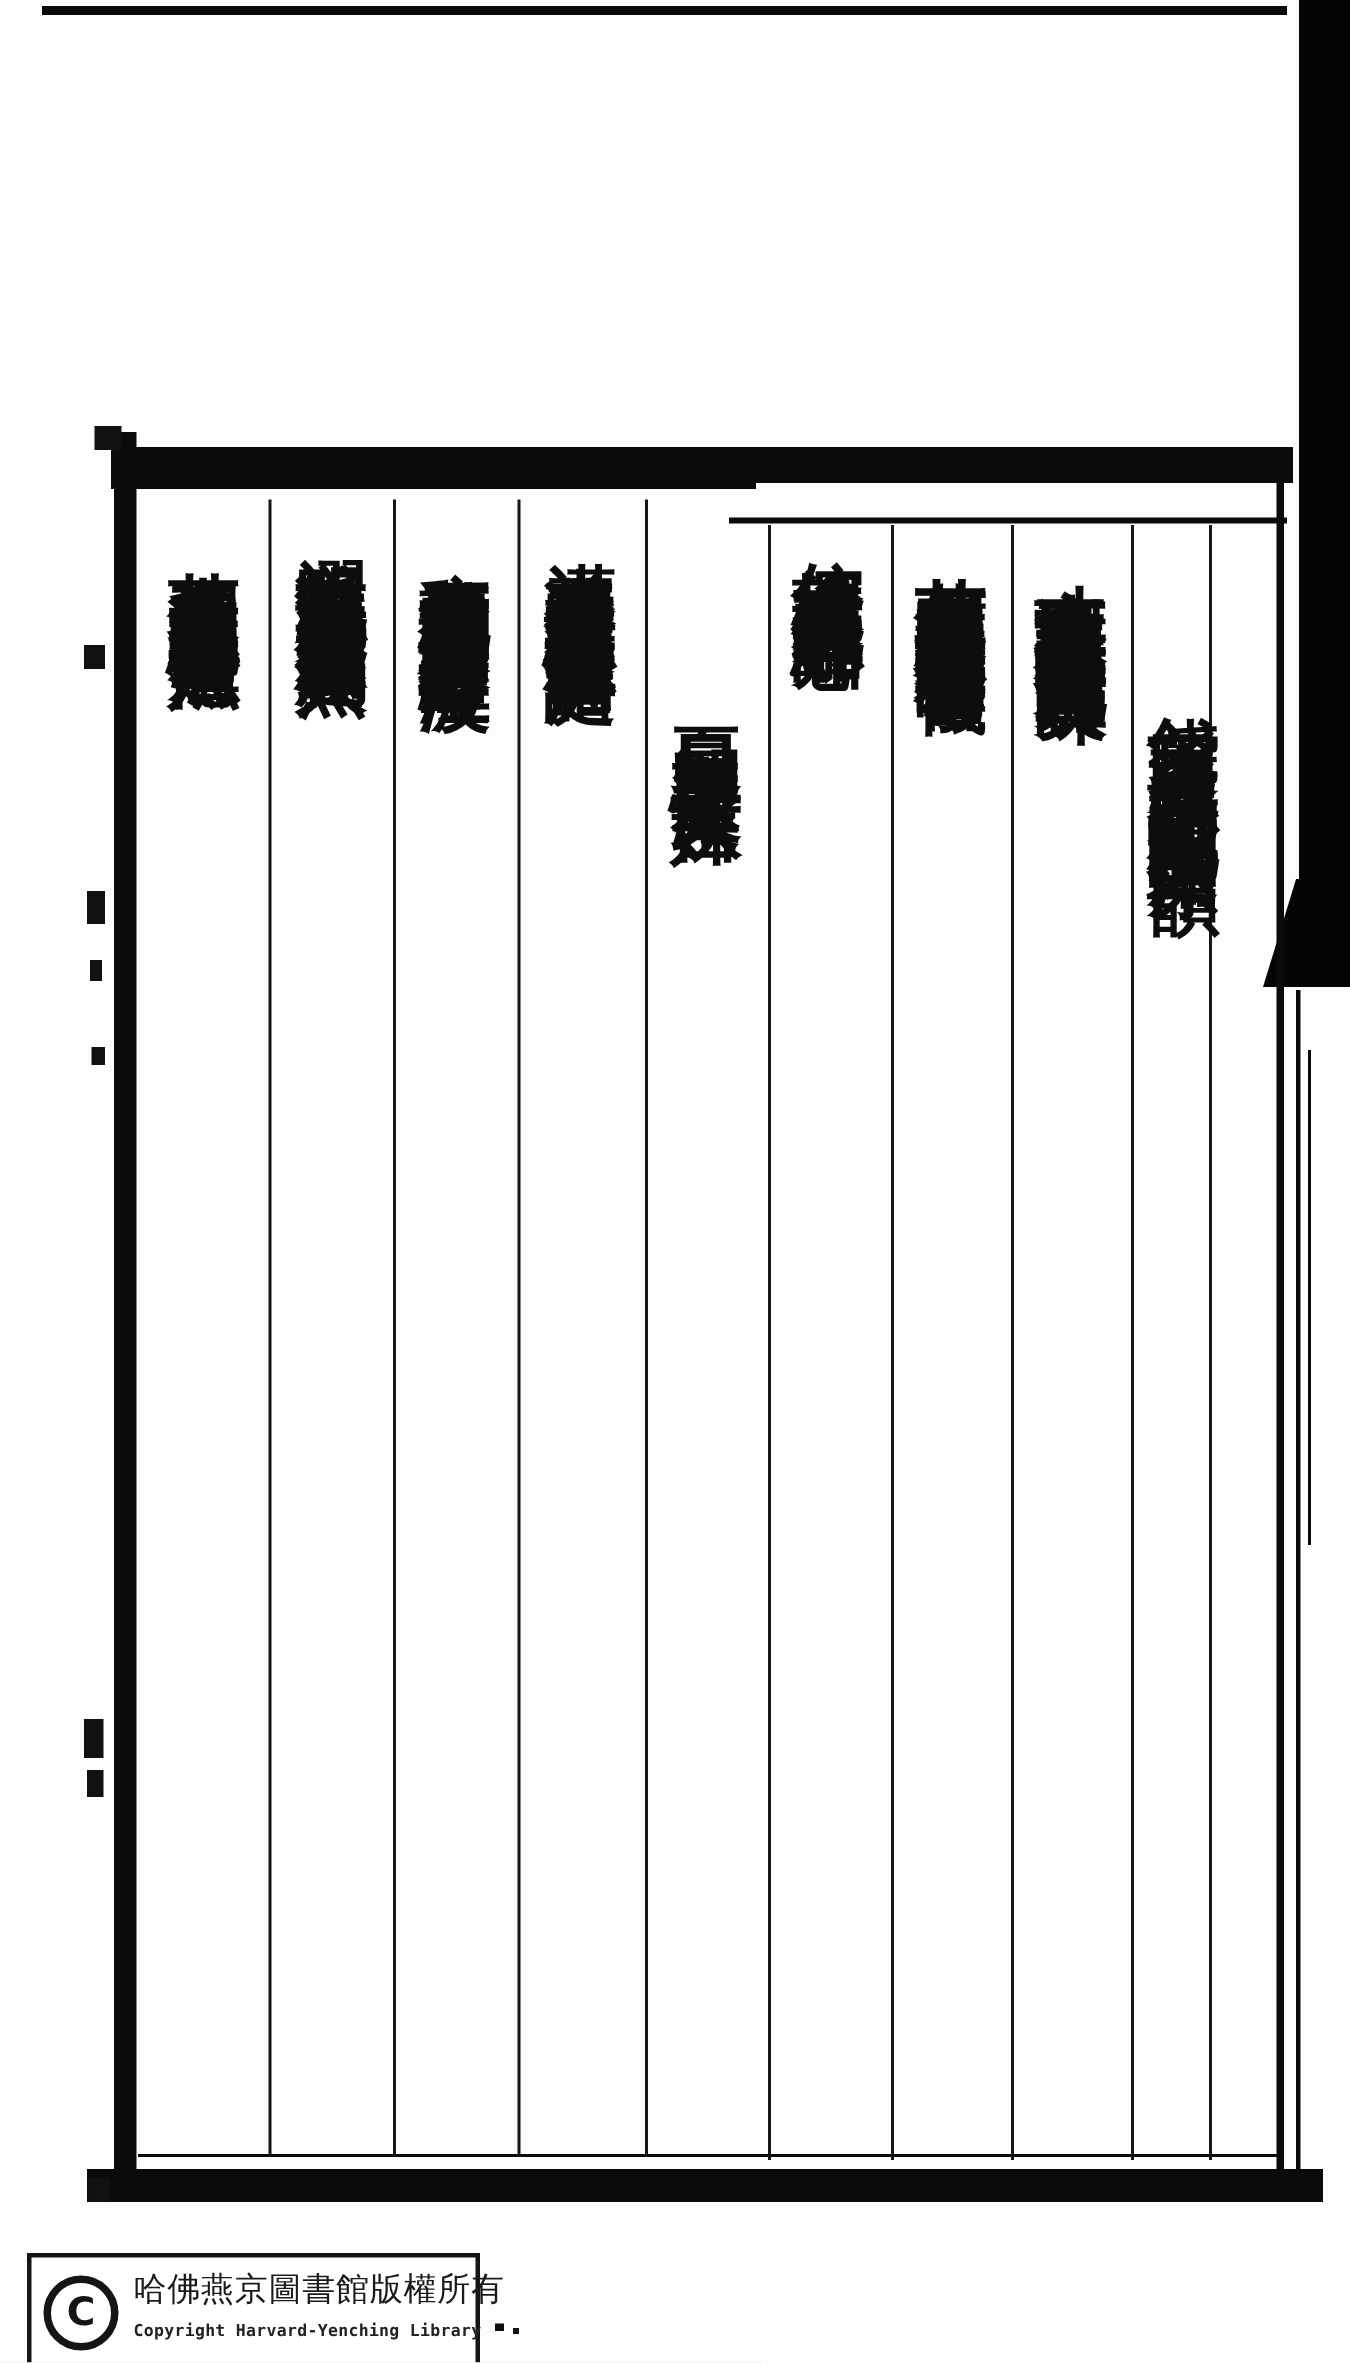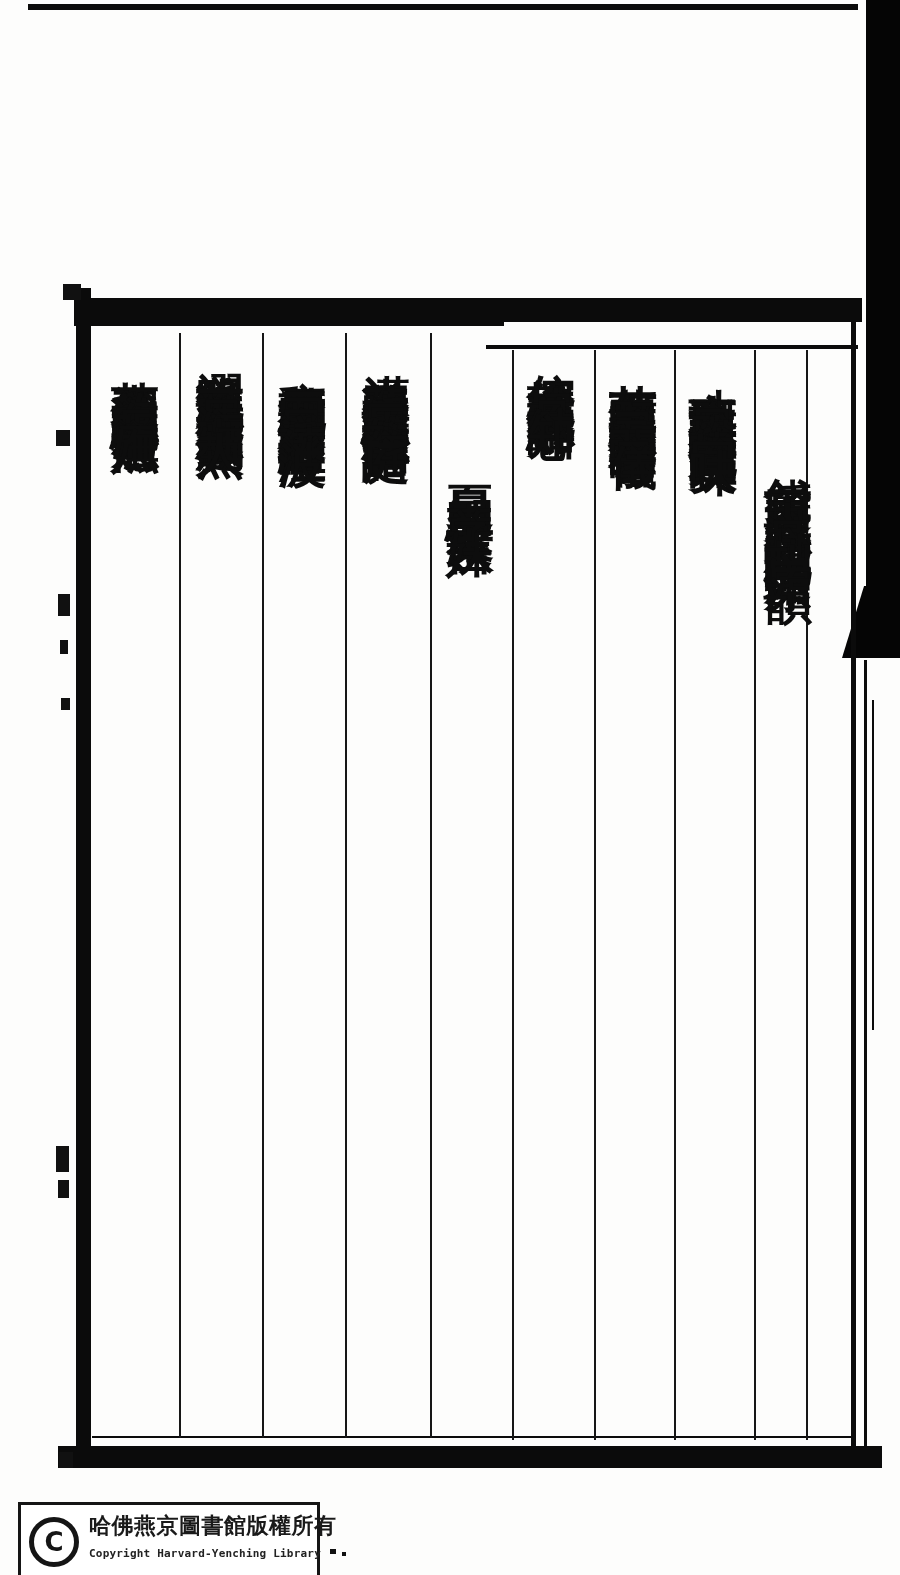--- a/index.html
+++ b/index.html
@@ -26,21 +26,21 @@
   
   .edge-strip{position:absolute;left:866px;top:0;width:34px;height:658px;background:#050505;}
   .edge-blob{position:absolute;left:842px;top:586px;width:58px;height:72px;background:#050505;
              clip-path:polygon(38% 0,100% 0,100% 100%,0 100%);}
   
   .stamp{position:absolute;left:18px;top:1502px;width:296px;height:72px;border:3px solid #151515;background:#fff;}
   .stamp-circle{position:absolute;left:8px;top:12px;width:40px;height:40px;border:5px solid #151515;border-radius:50%;
                 display:flex;align-items:center;justify-content:center;
                 font-family:"DejaVu Sans", sans-serif;font-weight:700;font-size:26px;color:#151515;}
   .stamp-cn{position:absolute;left:68px;top:6px;width:224px;font-family:"DejaVu Sans", sans-serif;
-            font-weight:700;font-size:22px;letter-spacing:0.5px;color:#1a1a1a;white-space:nowrap;}
+            font-weight:400;font-size:22px;letter-spacing:0.5px;color:#1a1a1a;white-space:nowrap;}
   .stamp-en{position:absolute;left:68px;top:42px;width:224px;font-family:"DejaVu Sans Mono", monospace;
             font-weight:700;font-size:11px;letter-spacing:0.2px;color:#222;white-space:nowrap;}
 </style>
 </head>
 <body>
 
 <div id="page">
 
   <div class="ink" style="left:28px;top:4px;width:830px;height:6px;"></div>
   <div class="edge-strip"></div>

